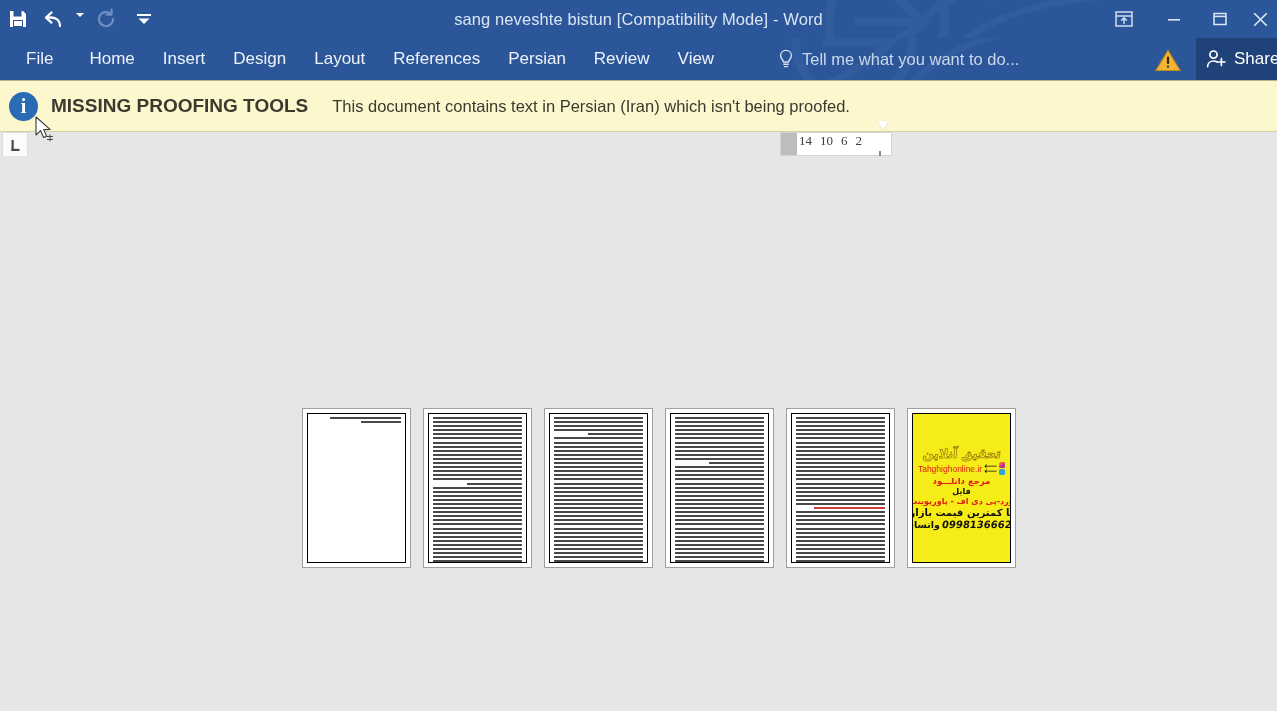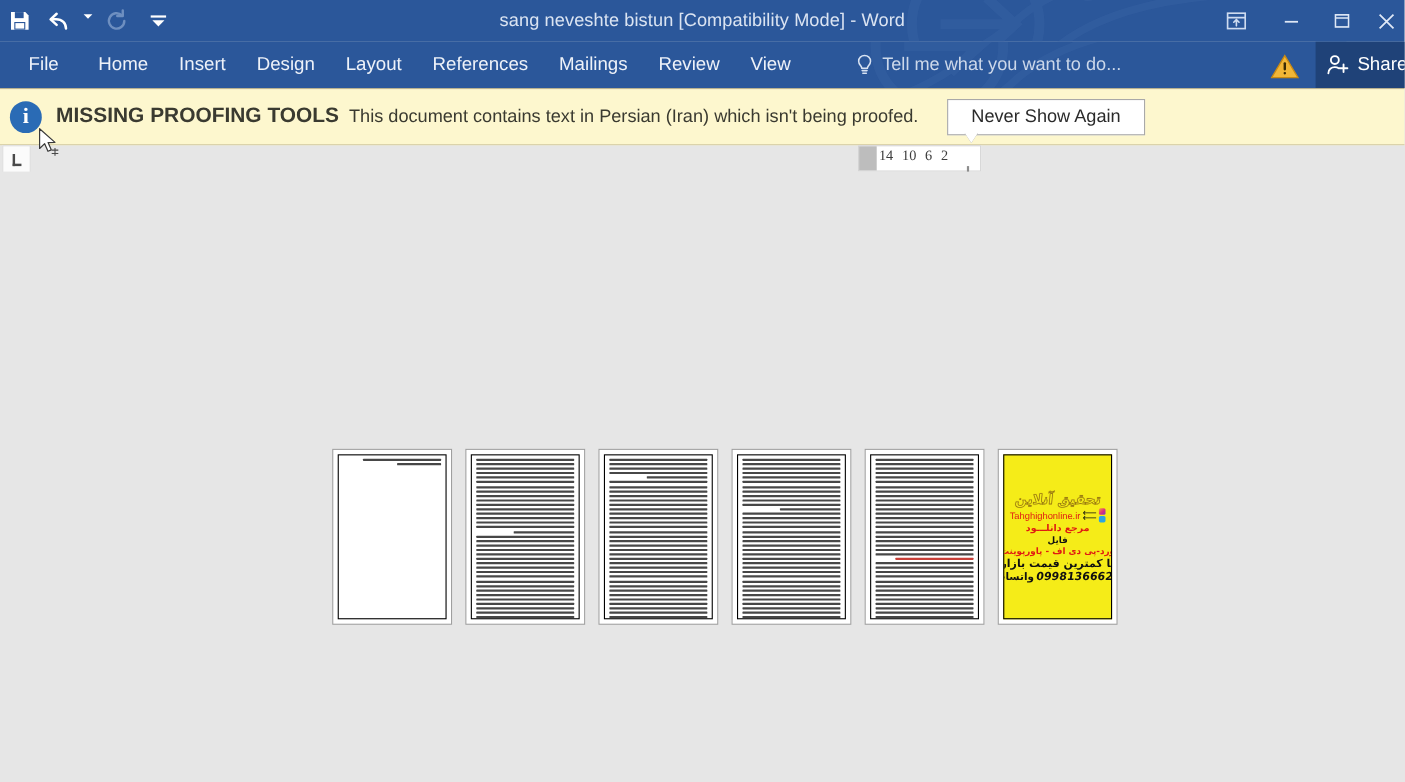--- a/index.html
+++ b/index.html
@@ -76,21 +76,21 @@
     background: #fdf7ce; border-top: 1px solid #b9b190; border-bottom: 1px solid #d7cfa8;
     display: flex; align-items: center;
   }
   .info-ic {
     margin-left: 9px; width: 29px; height: 29px; border-radius: 50%;
     background: #2a6bb5; color: #ffffff; font-size: 20px; font-weight: bold;
     font-family: "Liberation Serif", serif;
     display: flex; align-items: center; justify-content: center;
   }
   .info-strong { margin-left: 13px; font-size: 19px; font-weight: bold; color: #3a3a30; white-space: nowrap; }
-  .info-msg { margin-left: 9px; font-size: 16.5px; color: #3a3a30; white-space: nowrap; }
+  .info-msg { margin-left: 24px; font-size: 16.5px; color: #3a3a30; white-space: nowrap; }
   .never-btn {
     margin-left: 26px; width: 180px; height: 33px; background: #ffffff;
     border: 1px solid #a9a9a9; font-size: 16.5px; color: #2b2b2b;
     display: flex; align-items: center; justify-content: center; white-space: nowrap;
   }
 
   
   .tabsel {
     position: absolute; left: 2px; top: 132px; width: 26px; height: 26px;
     background: #fbfbfb; border: 1px solid #dcdcdc;
@@ -276,21 +276,21 @@
       </svg>
     </div>
 
     <div class="tabs">
       <div class="tab file">File</div>
       <div class="tab">Home</div>
       <div class="tab">Insert</div>
       <div class="tab">Design</div>
       <div class="tab">Layout</div>
       <div class="tab">References</div>
-      <div class="tab">Mailings</div>
+      <div class="tab">Persian</div>
       <div class="tab">Review</div>
       <div class="tab">View</div>
     </div>
 
     <div class="tellme">
       <svg width="16" height="20" viewBox="0 0 16 20" fill="none">
         <path d="M8 1.4c-3.1 0-5.4 2.3-5.4 5.2 0 2.1 1.1 3.2 2 4.4.5.7.8 1.3.9 2h5c.1-.7.4-1.3.9-2 .9-1.2 2-2.3 2-4.4 0-2.9-2.3-5.2-5.4-5.2z" stroke="#d7e2f2" stroke-width="1.4"></path>
         <path d="M5.8 15.2h4.4M6.4 17.6h3.2" stroke="#d7e2f2" stroke-width="1.4" stroke-linecap="round"></path>
       </svg>
       <span>Tell me what you want to do...</span>
@@ -311,21 +311,20 @@
       <path d="M2.6 18.6c0-3.4 2.7-5.6 5.9-5.6 1.3 0 2.5.35 3.5 1" stroke="#ffffff" stroke-width="1.7" stroke-linecap="round"></path>
       <path d="M16.4 10.5v7M12.9 14h7" stroke="#ffffff" stroke-width="1.7" stroke-linecap="round"></path>
     </svg>
     <span>Share</span>
   </div>
 
   <div class="infobar">
     <div class="info-ic">i</div>
     <div class="info-strong">MISSING PROOFING TOOLS</div>
     <div class="info-msg">This document contains text in Persian (Iran) which isn't being proofed.</div>
-    <div class="never-btn">Never Show Again</div>
   </div>
 
   <div class="tabsel">
     <svg width="13" height="13" viewBox="0 0 13 13">
       <rect x="2.5" y="1" width="2.2" height="11" fill="#4a4a4a"></rect>
       <rect x="2.5" y="9.8" width="8" height="2.2" fill="#4a4a4a"></rect>
     </svg>
   </div>
 
   <div class="hruler">

